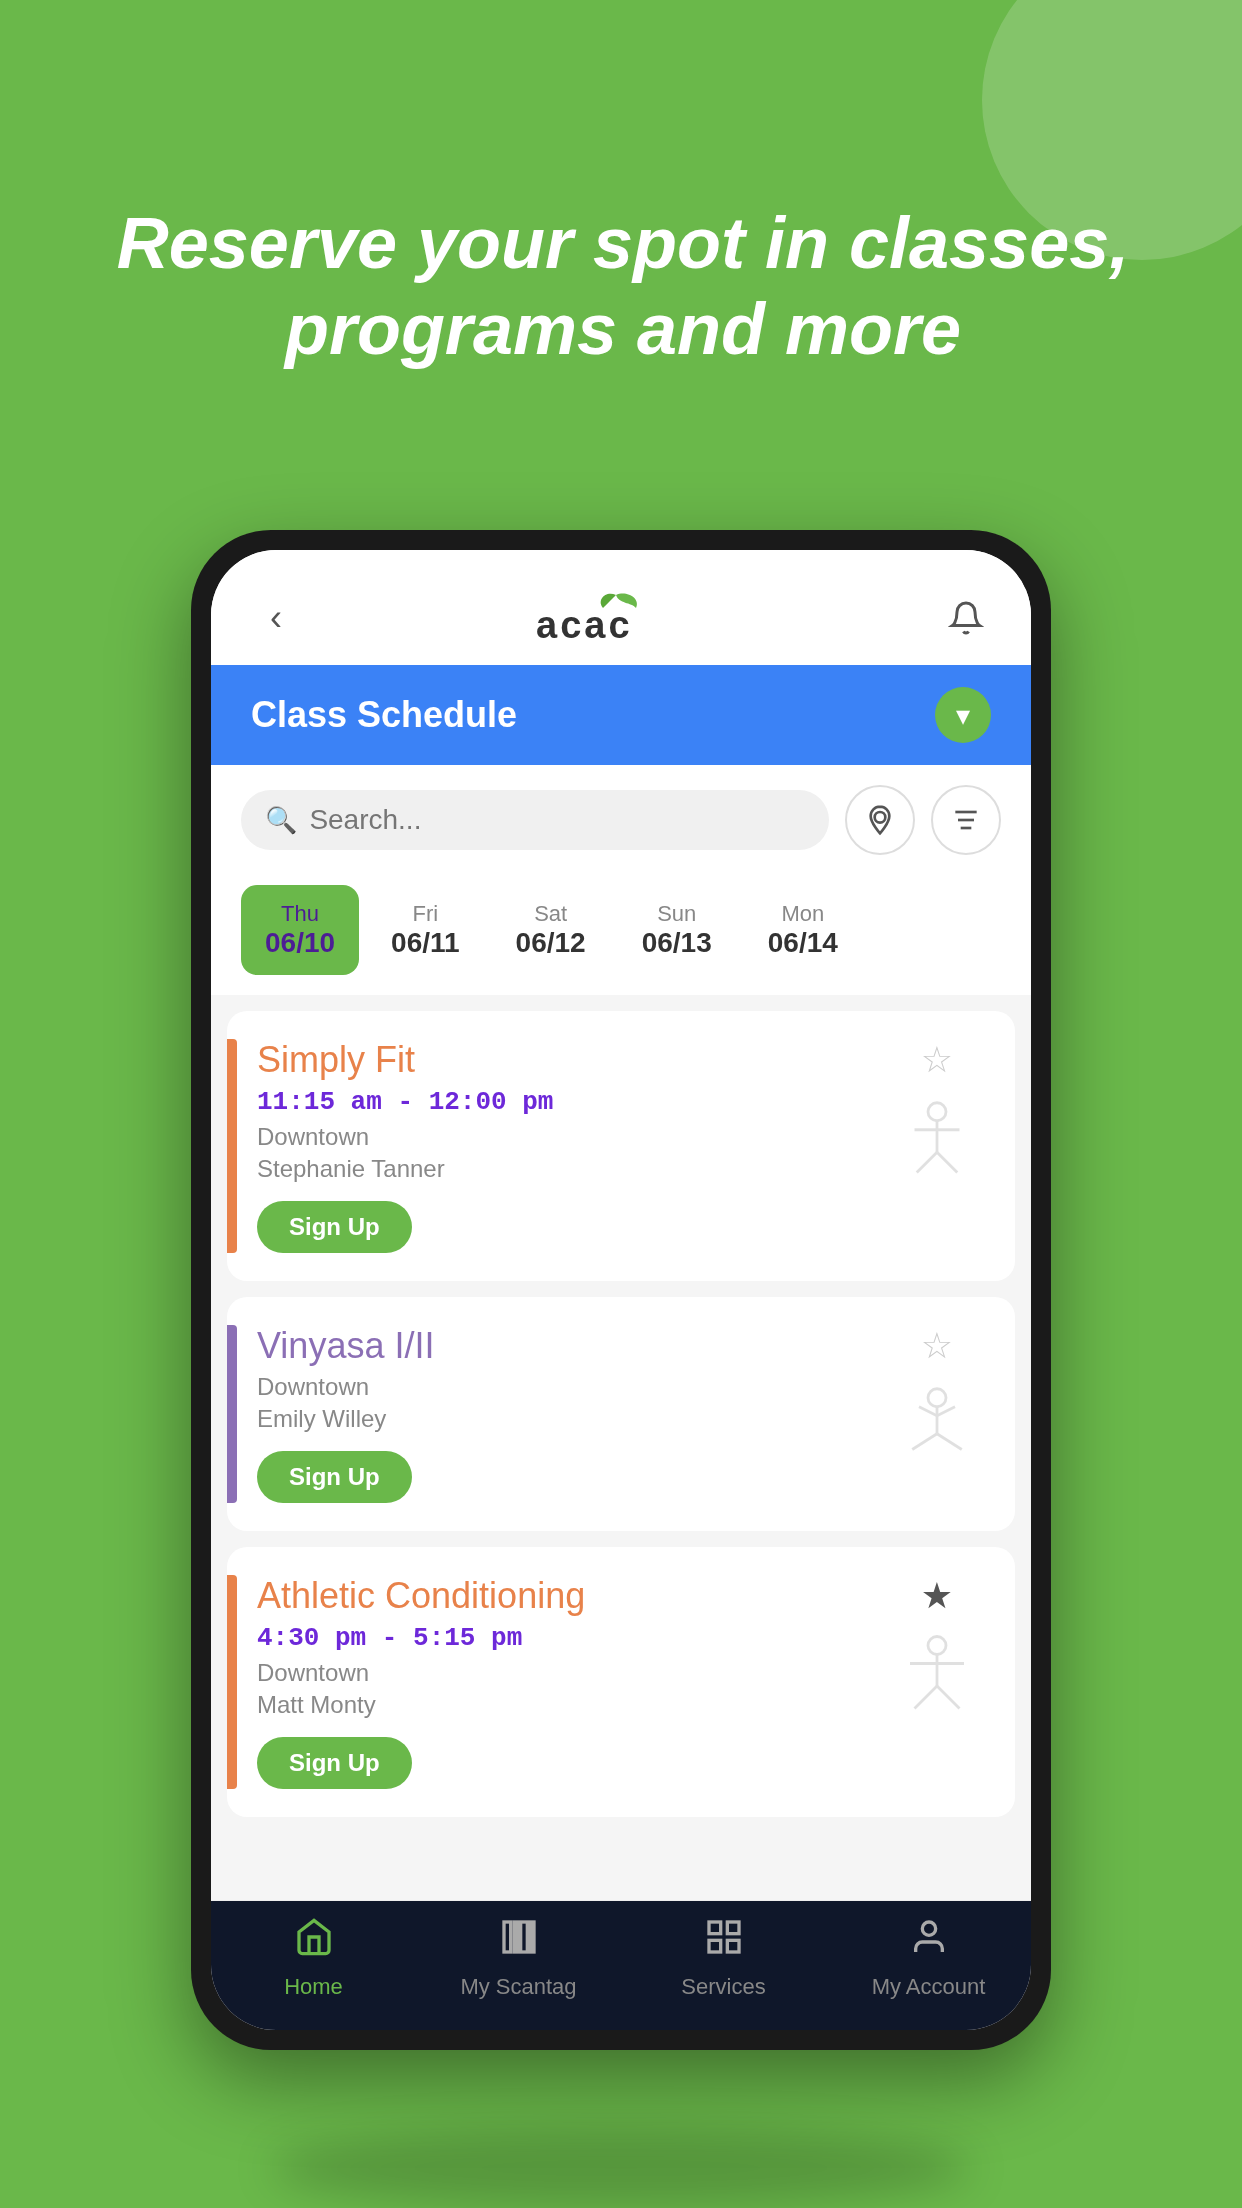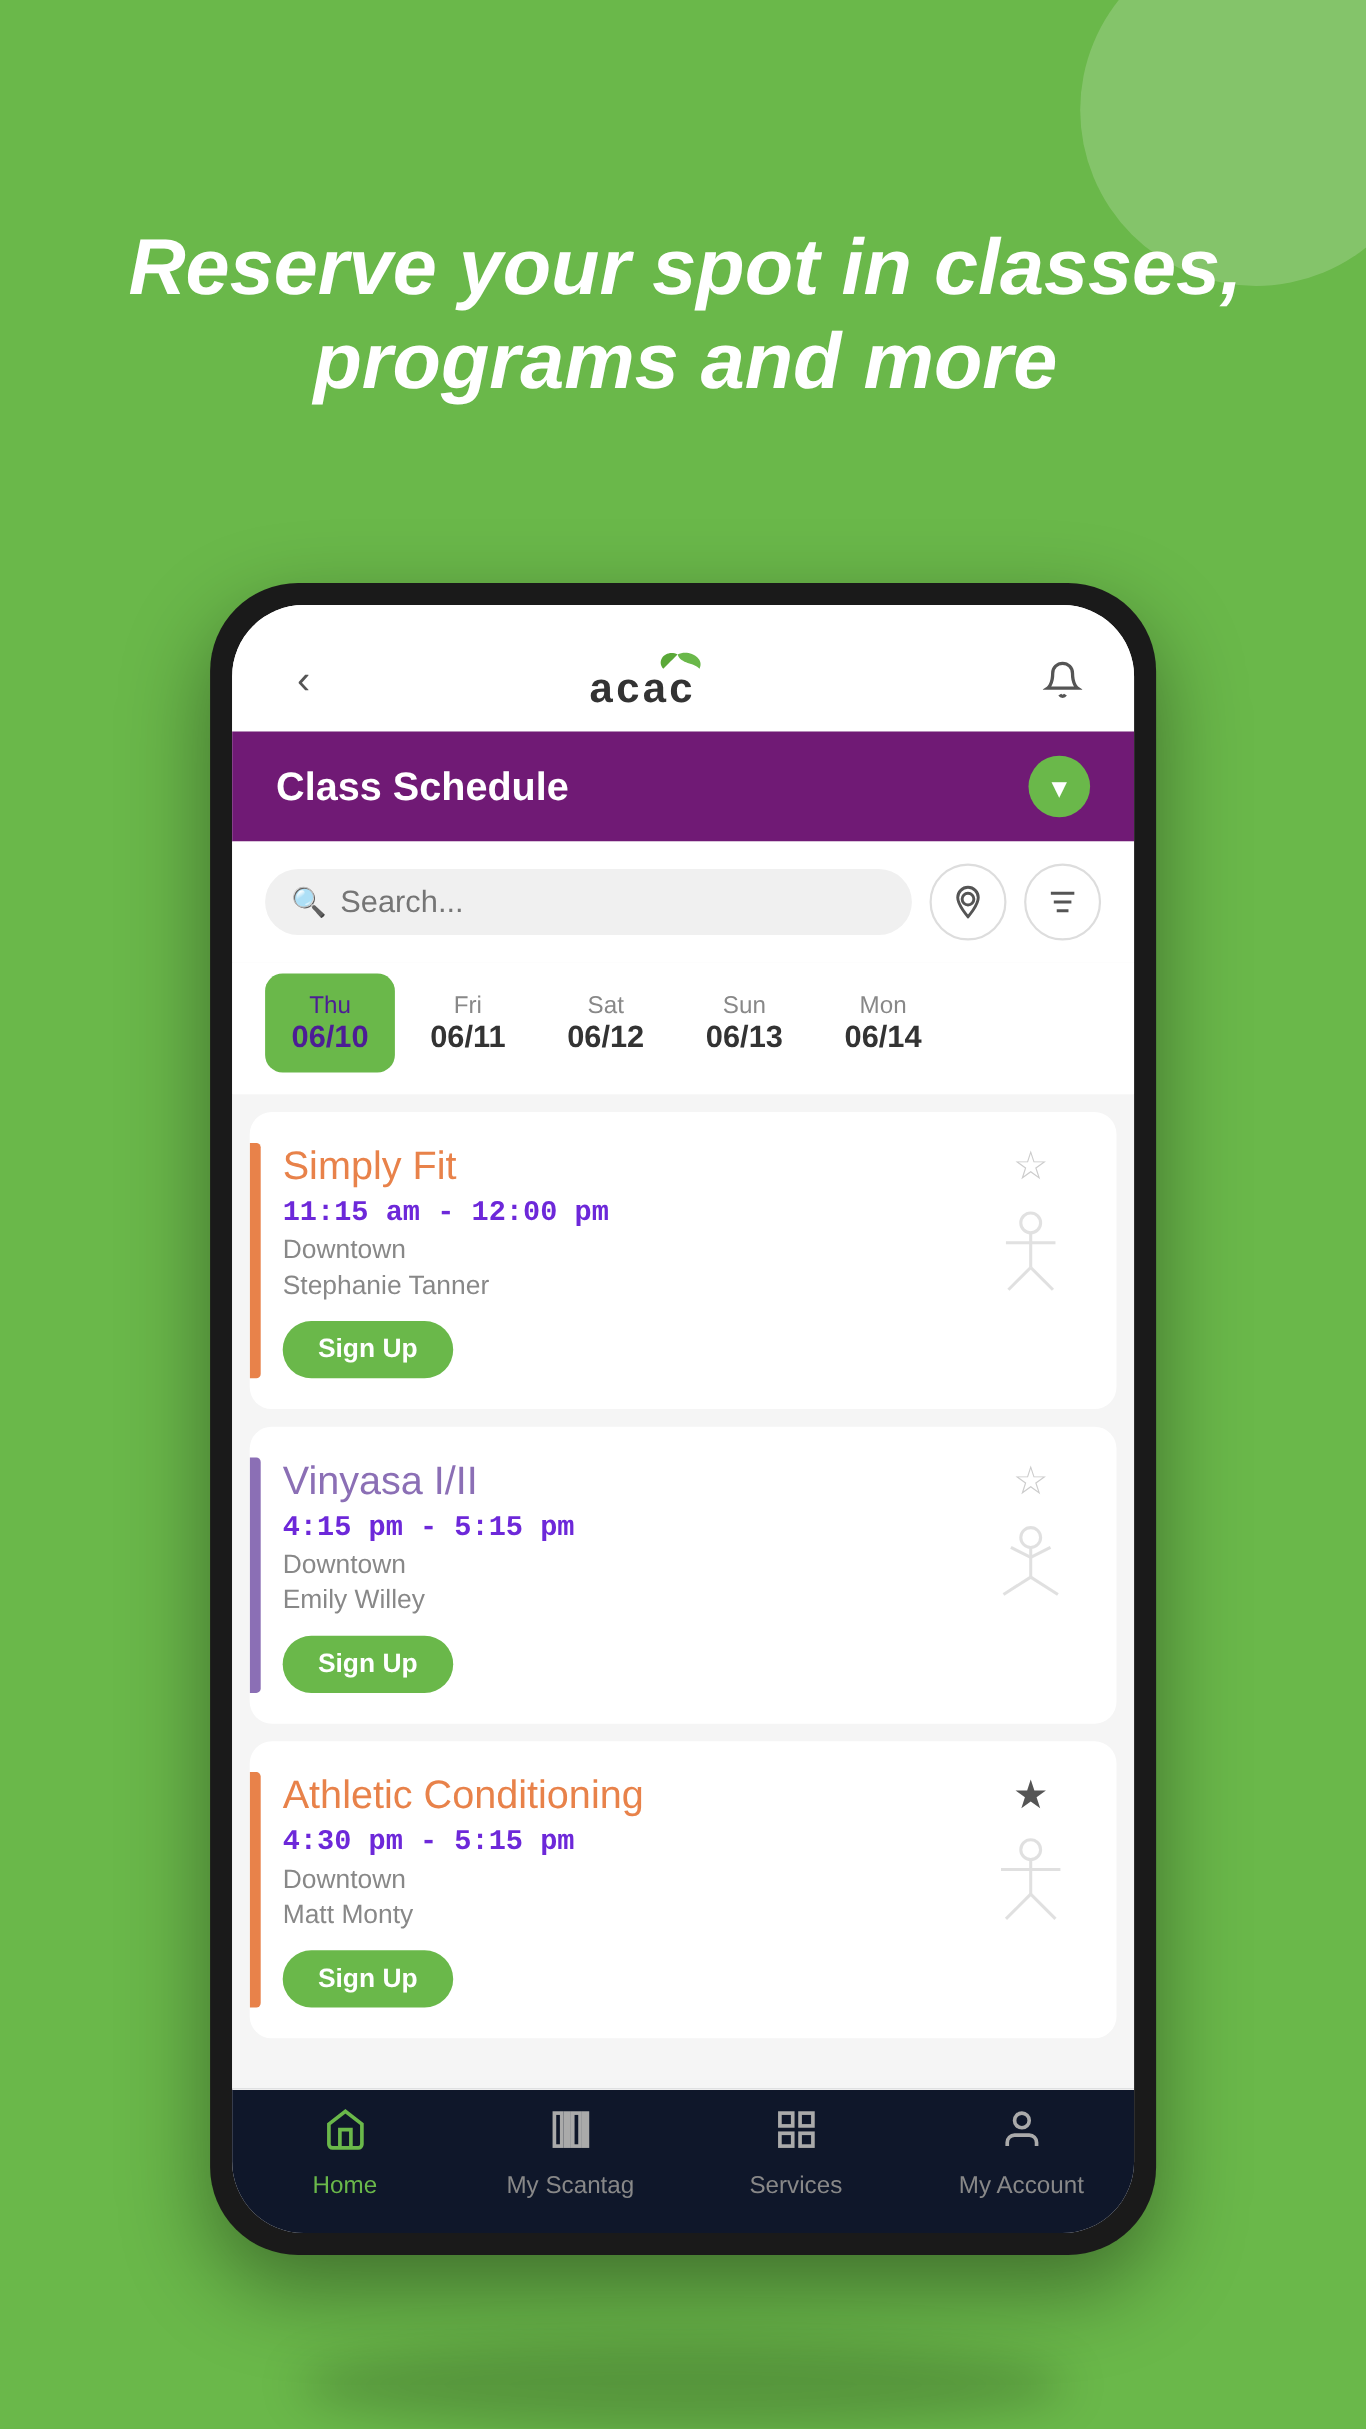--- a/index.html
+++ b/index.html
@@ -106,21 +106,21 @@
       width: 50px;
       height: 50px;
       display: flex;
       align-items: center;
       justify-content: center;
       cursor: pointer;
     }
 
     
     .schedule-header {
-      background: #701a75;
+      background: #3b82f6;
       padding: 22px 40px;
       display: flex;
       align-items: center;
       justify-content: space-between;
       flex-shrink: 0;
     }
 
     .schedule-title {
       font-size: 36px;
       font-weight: 600;
@@ -506,21 +506,20 @@
               <line x1="40" y1="50" x2="58" y2="68" stroke="#888" stroke-width="2.5"></line>
             </svg>
           </div>
         </div>
       </div>
 
       <div class="class-card">
         <div class="card-accent accent-purple"></div>
         <div class="card-info">
           <div class="class-name name-purple">Vinyasa I/II</div>
-          <div class="class-time">4:15 pm - 5:15 pm</div>
           <div class="class-location">Downtown</div>
           <div class="class-instructor">Emily Willey</div>
           <button class="signup-btn">Sign Up</button>
         </div>
         <div class="card-right">
           <span class="star-btn star-empty">☆</span>
           <div class="class-icon">
             <svg viewBox="0 0 80 80" fill="none" stroke="#888" stroke-width="2.5">
 
               <circle cx="40" cy="14" r="8" fill="none"></circle>

